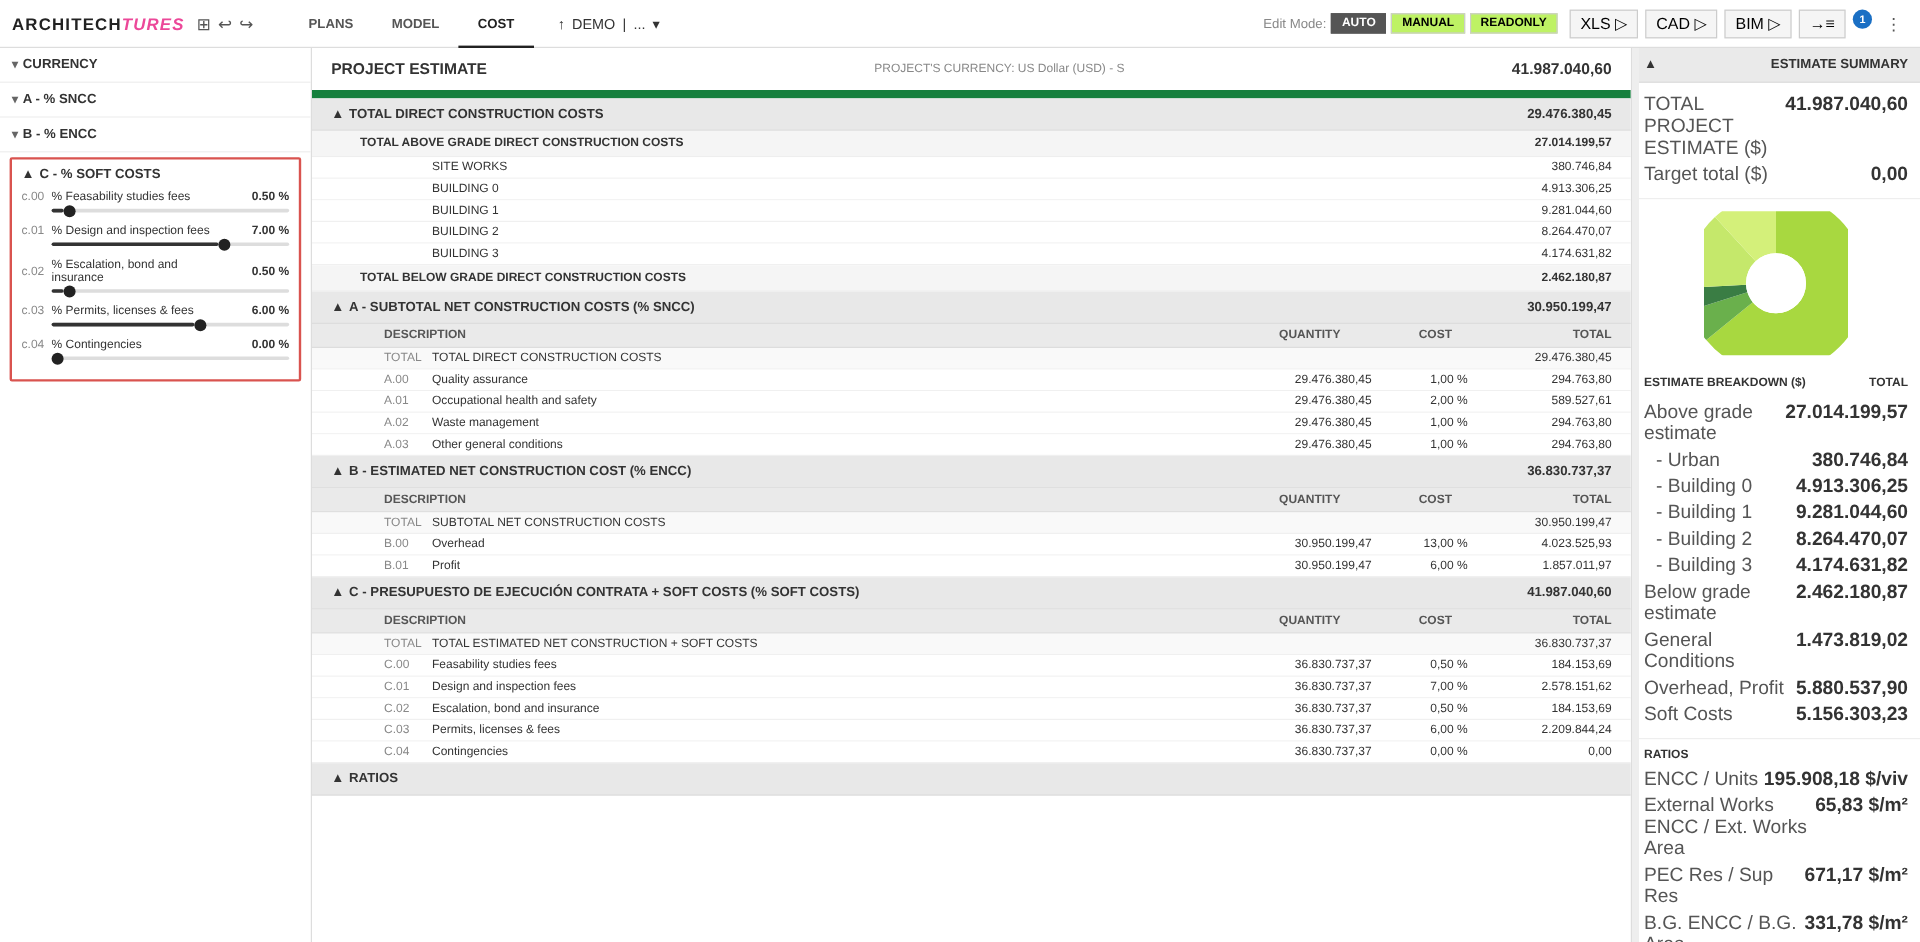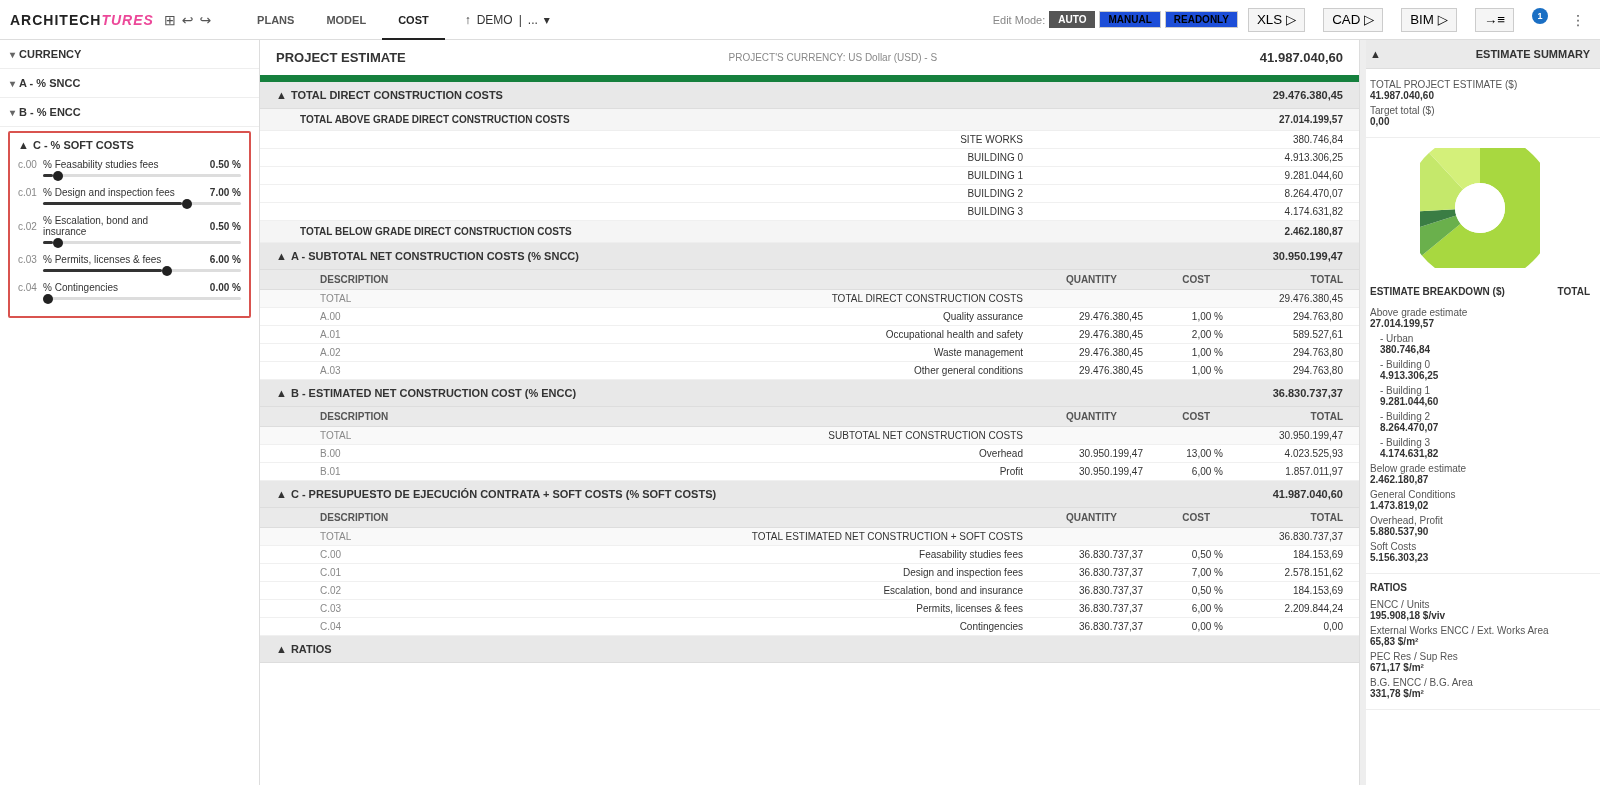--- a/index.html
+++ b/index.html
@@ -18,23 +18,23 @@
     .nav-tab {
       padding: 0 16px; height: 40px; line-height: 40px;
       font-size: 11px; font-weight: 600; color: #555; cursor: pointer;
       border-bottom: 2px solid transparent;
     }
     .nav-tab.active { color: #222; border-bottom: 2px solid #222; }
     .demo-area { display: flex; align-items: center; gap: 6px; margin-left: 10px; font-size: 12px; }
     .spacer { flex: 1; }
     .edit-mode-area { display: flex; align-items: center; gap: 4px; font-size: 11px; }
     .edit-label { color: #888; }
-    .mode-btn { padding: 2px 8px; border: 1px solid #ccc; cursor: pointer; font-size: 10px; font-weight: 600; background: #1d4ed8; }
+    .mode-btn { padding: 2px 8px; border: 1px solid #ccc; cursor: pointer; font-size: 10px; font-weight: 600; background: #bef264; }
     .mode-btn.active { background: #555; color: #fff; border-color: #555; }
-    .export-btns { display: flex; gap: 18px; font-size: 10px; }
+    .export-btns { display: flex; gap: 6px; font-size: 10px; }
     .export-btn { padding: 2px 8px; border: 1px solid #ccc; cursor: pointer; background: #f5f5f5; }
     .icon-btn { width: 24px; height: 24px; display: flex; align-items: center; justify-content: center; cursor: pointer; font-size: 14px; color: #555; }
 
     
     #main { display: flex; height: calc(785px - 40px); }
 
     
     #sidebar {
       width: 260px; min-width: 260px;
       background: #fff; border-right: 1px solid #ddd;
@@ -102,21 +102,21 @@
       display: flex; justify-content: space-between; align-items: center;
       padding: 5px 16px 5px 40px; background: #f5f5f5; border-bottom: 1px solid #eee;
     }
     .subsection-row-title { font-size: 10px; font-weight: 600; }
     .subsection-row-total { font-size: 10px; font-weight: 600; }
     .data-row {
       display: flex; align-items: center; padding: 3px 16px 3px 60px;
       border-bottom: 1px solid #f0f0f0; background: #fff;
     }
     .data-row-code { width: 40px; font-size: 10px; color: #888; }
-    .data-row-desc { flex: 1; font-size: 10px; color: #333; text-align: right; }
+    .data-row-desc { flex: 1; font-size: 10px; color: #333; }
     .data-row-qty { width: 120px; text-align: right; font-size: 10px; }
     .data-row-cost { width: 80px; text-align: right; font-size: 10px; }
     .data-row-total { width: 120px; text-align: right; font-size: 10px; }
     .table-header {
       display: flex; align-items: center; padding: 4px 16px 4px 60px;
       background: #eaeaea; border-bottom: 1px solid #ddd; gap: 13px;
     }
     .th { font-size: 10px; font-weight: 700; color: #555; }
     .th-desc { flex: 1; }
     .th-qty { width: 120px; text-align: right; }
@@ -133,21 +133,21 @@
       overflow-y: auto; padding: 0;
     }
     .rp-header {
       display: flex; align-items: center; justify-content: space-between;
       padding: 8px 10px; background: #eaeaea; border-bottom: 1px solid #ddd;
       font-size: 11px; font-weight: 700;
     }
     .rp-section { padding: 8px 10px; border-bottom: 1px solid #eee; }
     .rp-row {
       display: flex; justify-content: space-between; align-items: flex-start;
-      padding: 2px 0; font-size: 10px; flex-direction: column;
+      padding: 2px 0; font-size: 16px;
     }
     .rp-label { color: #555; flex: 1; }
     .rp-value { color: #333; font-weight: 600; text-align: right; }
     .rp-section-title { font-size: 10px; font-weight: 700; color: #333; margin-bottom: 4px; }
     .rp-indent { padding-left: 10px; }
 
     
     .pie-container { display: flex; justify-content: center; padding: 10px 0; }
 
     

